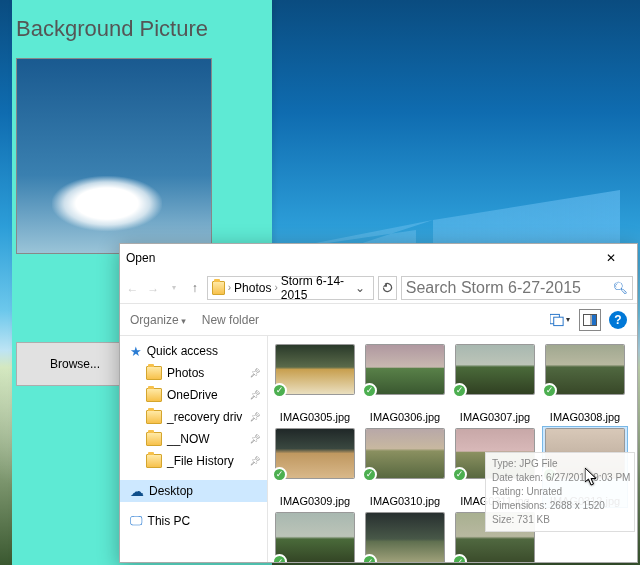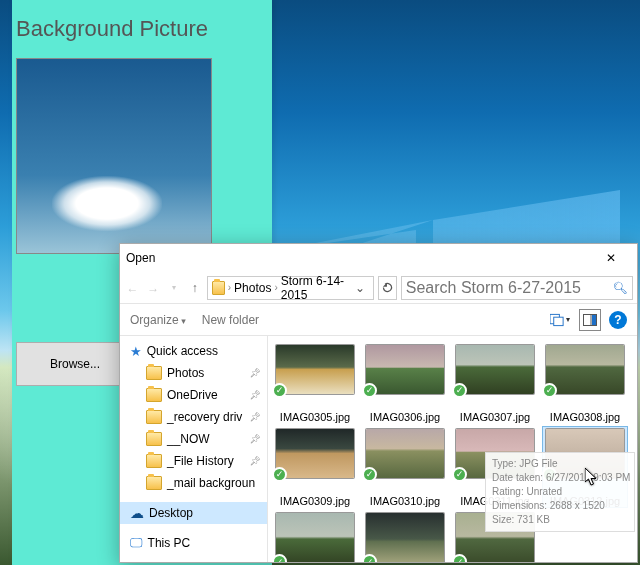--- a/index.html
+++ b/index.html
@@ -162,24 +162,20 @@
           <div class="tree-item indent">
             <span class="folder-ico"></span>
             <span>__NOW</span>
             <span class="pin">📌︎</span>
           </div>
           <div class="tree-item indent">
             <span class="folder-ico"></span>
             <span>_File History</span>
             <span class="pin">📌︎</span>
           </div>
-          <div class="tree-item indent">
-            <span class="folder-ico"></span>
-            <span>_mail backgroun</span>
-          </div>
         </div>
       <div style="height:8px;"></div>
       <div class="tree-item selected">
         <span class="onedrive-ico">☁</span>
         <span>Desktop</span>
       </div>
       <div style="height:8px;"></div>
       <div class="tree-item">
         <span class="pc-ico">🖵︎</span>
         <span>This PC</span>

